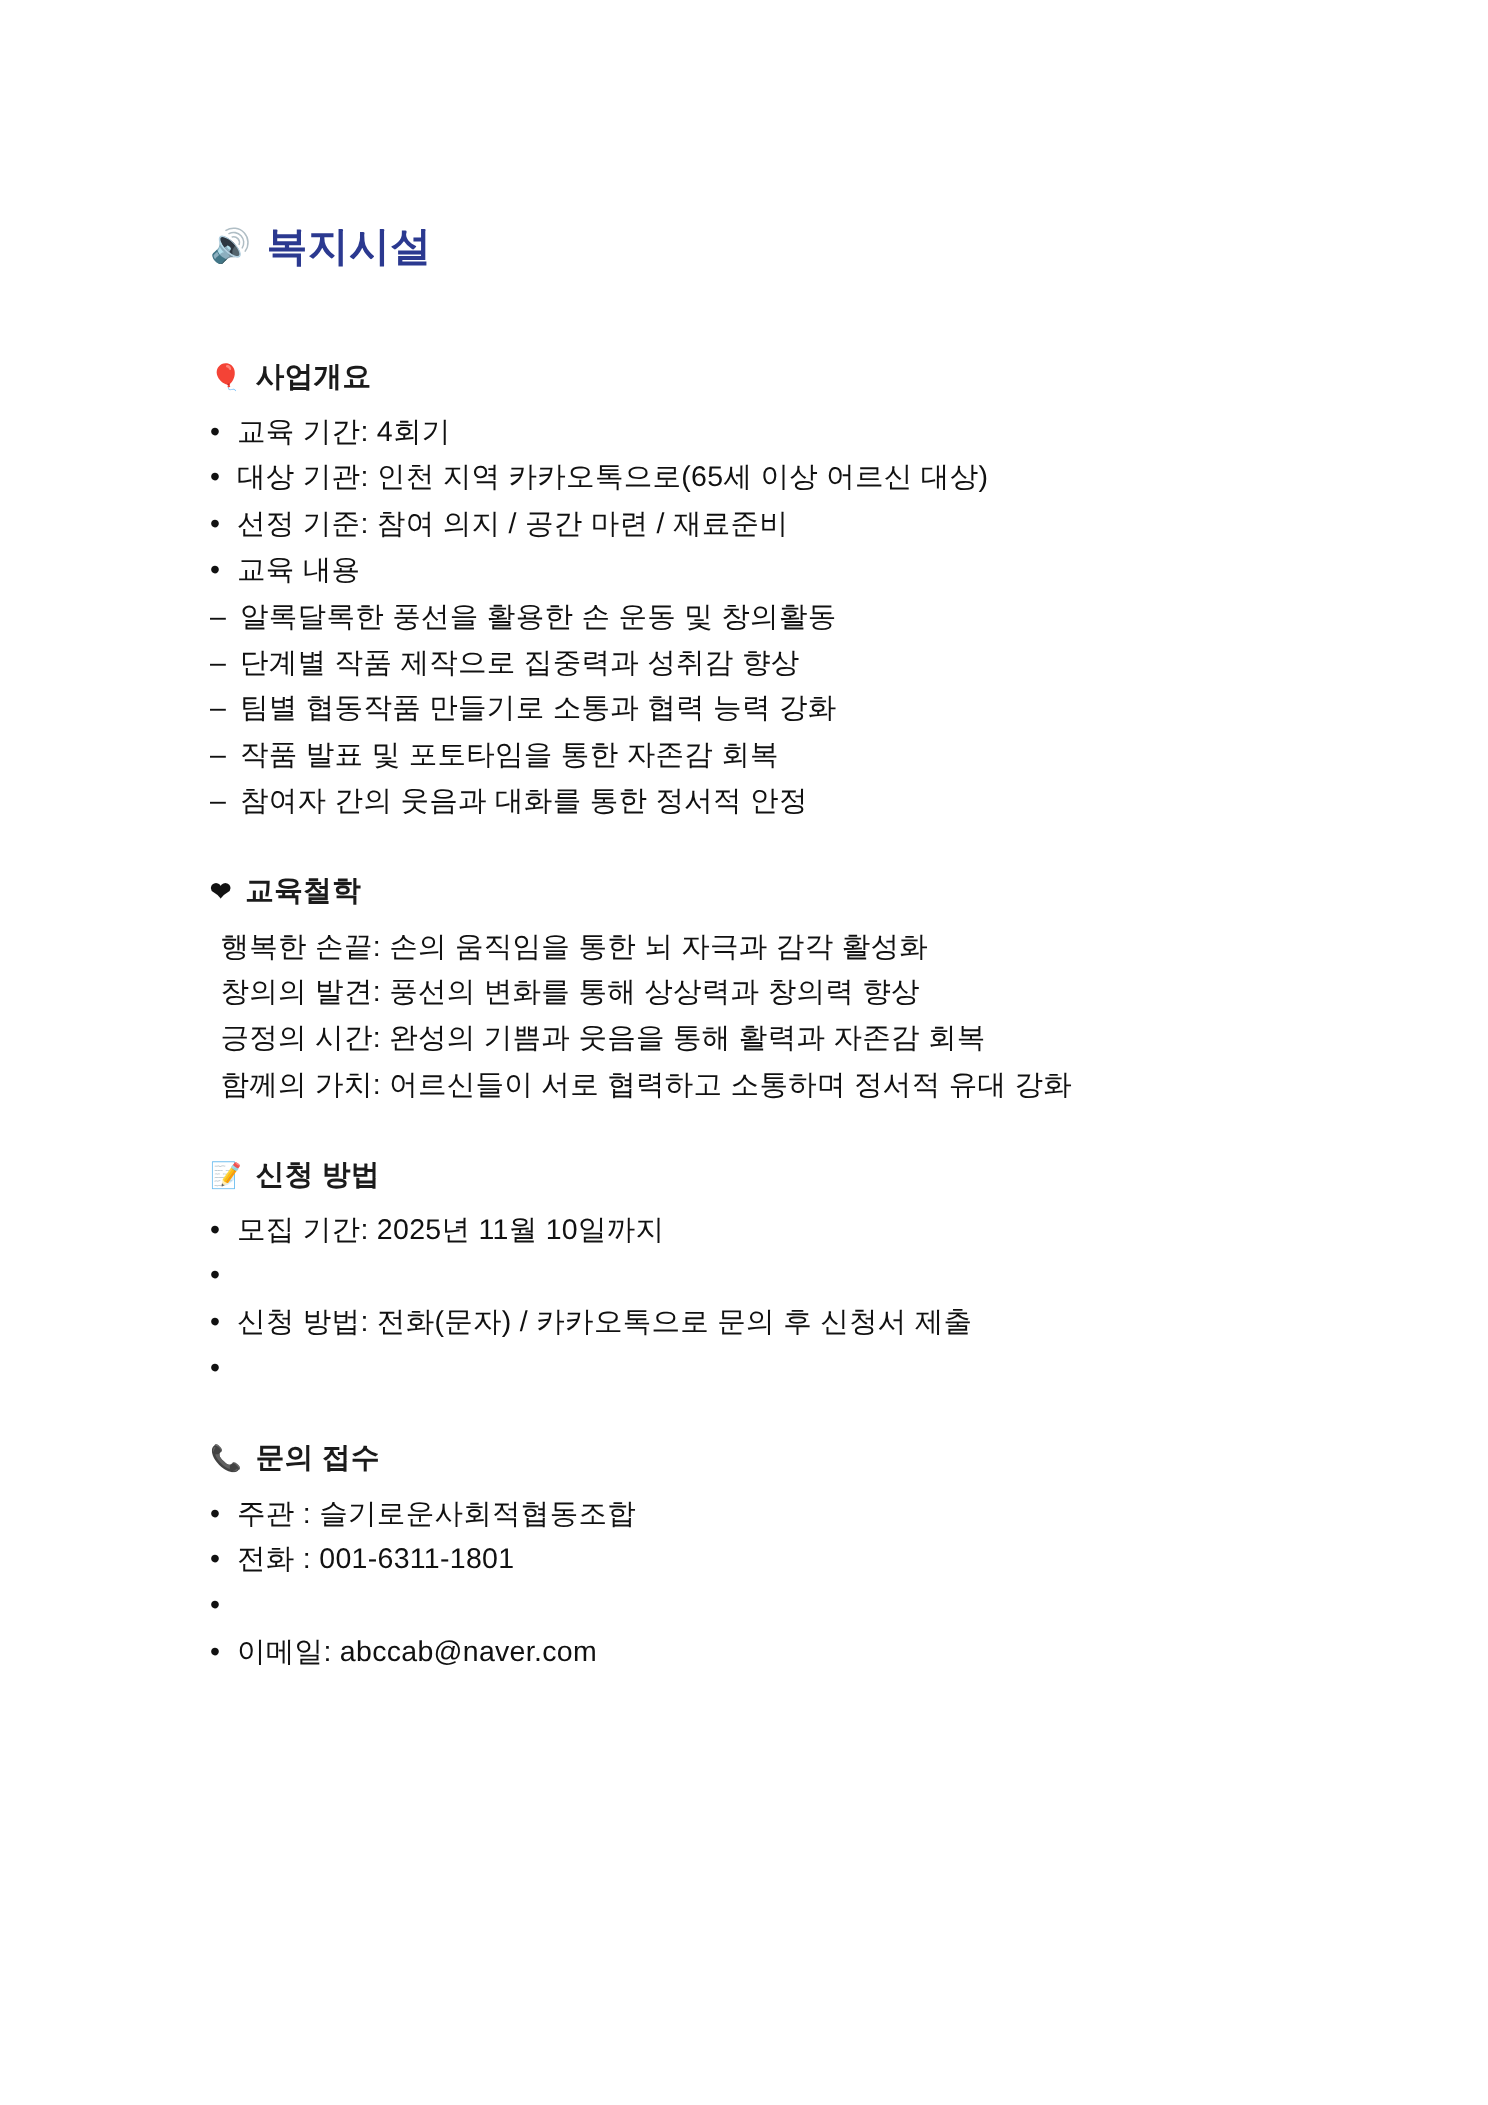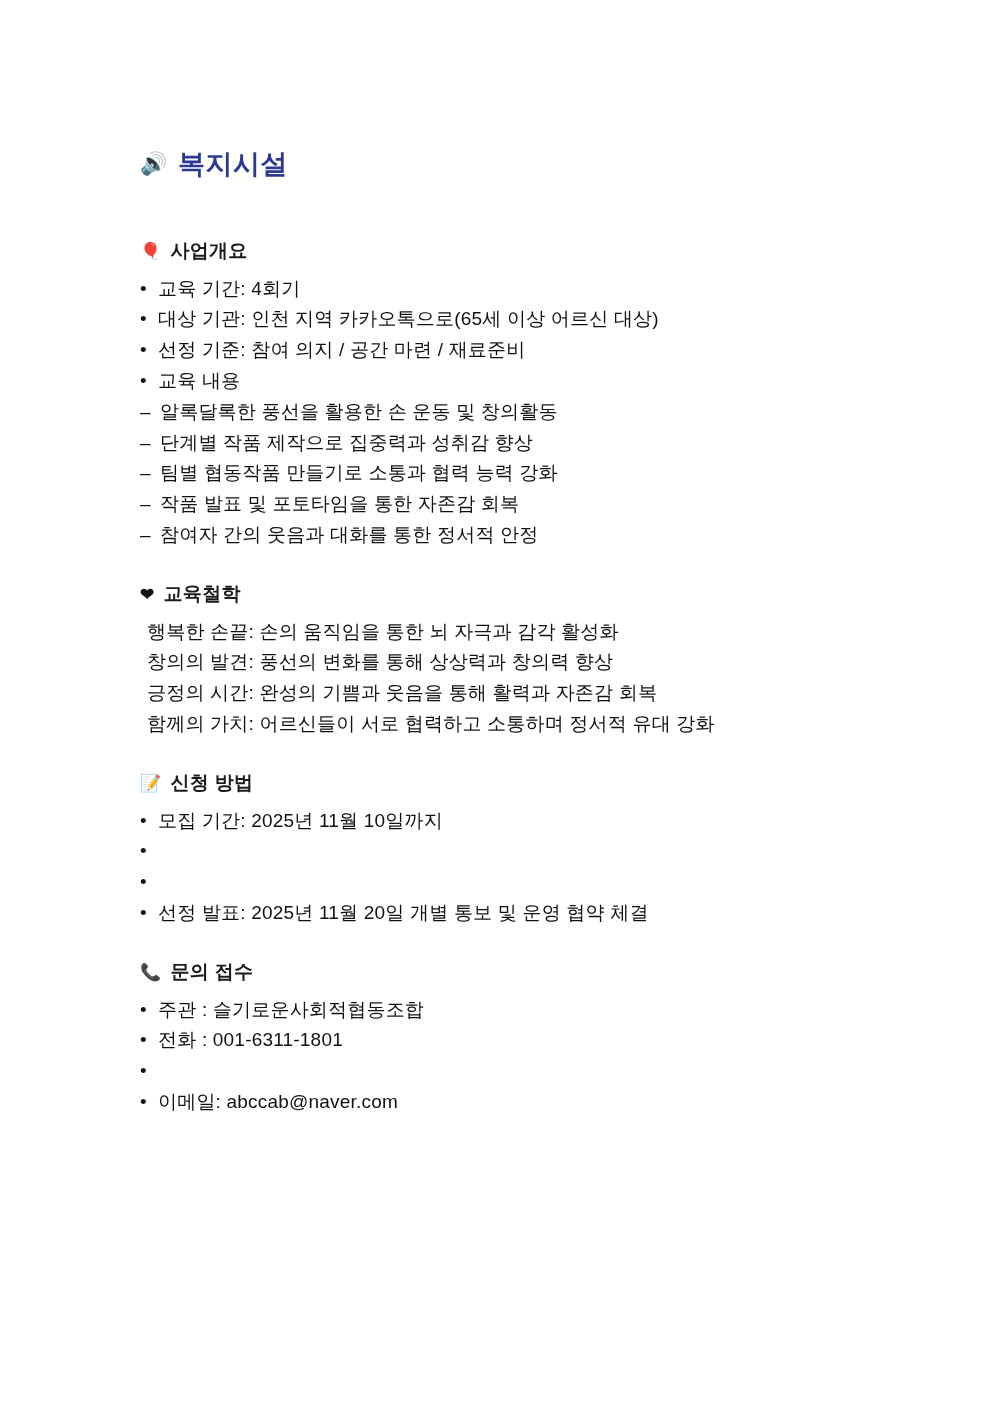--- a/index.html
+++ b/index.html
@@ -184,24 +184,24 @@
       <div class="lines">
         <div class="line">
           <span class="marker">•</span>
           <span class="txt">모집 기간: 2025년 11월 10일까지</span>
         </div>
         <div class="line">
           <span class="marker">•</span>
         </div>
         <div class="line">
           <span class="marker">•</span>
-        </div>
-        <div class="line">
-          <span class="marker">•</span>
-          <span class="txt">선정 발표: 2025년 11월 20일 개별 통보 및 운영 협약 체결</span>
+          <span class="txt">신청 방법: 전화(문자) / 카카오톡으로 문의 후 신청서 제출</span>
+        </div>
+        <div class="line">
+          <span class="marker">•</span>
         </div>
       </div>
     </div>
 
     <div class="section">
       <div class="section-heading">
         <span class="icon h-icon">📞</span>
         <span>문의 접수</span>
       </div>
       <div class="lines">

